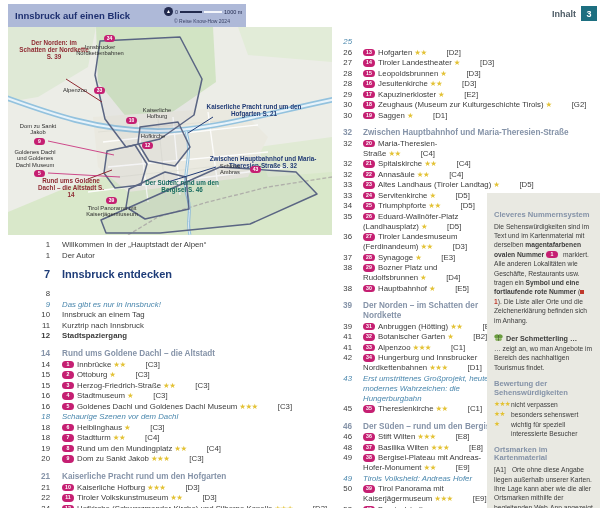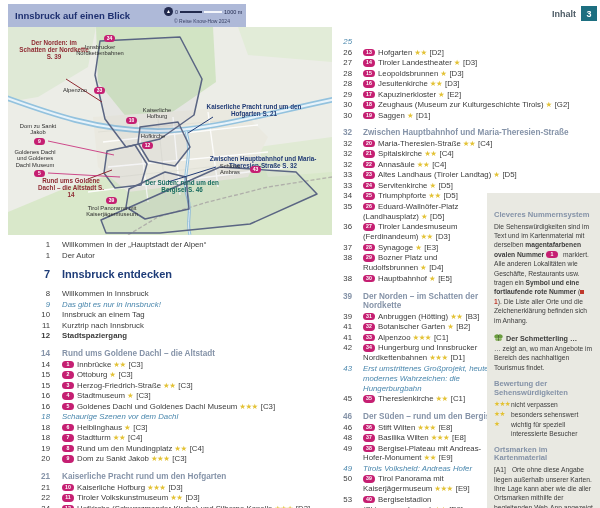--- a/index.html
+++ b/index.html
@@ -48,21 +48,21 @@
   .txt{flex:1;}
   .trow.wide .txt{white-space:nowrap;}
   .trow.italic{color:#4a87ad;font-style:italic;}
   .trow.section{color:#8593a8;font-weight:bold;font-size:8.2px;}
   .trow.chapter{color:#1e3c78;font-weight:bold;font-size:11px;line-height:13px;}
   .trow.bold{font-weight:bold;}
   .nbadge{display:inline-block;background:#c51f72;color:#fff;border-radius:4.5px;font-size:5.2px;
           font-weight:bold;padding:0 2px;min-width:8px;height:7.5px;line-height:7.5px;text-align:center;
           margin-right:3px;position:relative;top:-1px;}
   .stars{color:#e3c235;letter-spacing:-.5px;margin-left:2px;font-size:7.4px;}
-  .grid{margin-left:3px;}
+  .grid{margin-left:20px;}
 
   
   .sidebar{position:absolute;left:487px;top:193px;width:113px;background:#e9e9e2;
            padding:6px 7px 8px;box-sizing:border-box;}
   .sb-h{color:#8593a8;font-weight:bold;font-size:7.6px;margin:8px 0 2px;line-height:1.15;}
   .sb-h.first{margin-top:12px;}
   .sb-p{font-size:6.7px;line-height:1.4;}
   .sb-p b{font-weight:bold;}
   .sb-h2{font-weight:bold;font-size:7.2px;margin:9px 0 1px;display:flex;align-items:center;gap:3px;}
   .red-marker{display:inline-block;width:4px;height:4px;background:#c0392b;margin-right:1px;}
@@ -178,21 +178,20 @@
       <div class="trow item">
         <span class="pg">1</span>
         <span class="txt">Der Autor</span>
       </div>
       <div class="trow chapter gap">
         <span class="pg">7</span>
         <span class="txt">Innsbruck entdecken</span>
       </div>
       <div class="trow item gap">
         <span class="pg">8</span>
-        <span class="txt">Willkommen in Innsbruck</span>
       </div>
       <div class="trow italic">
         <span class="pg">9</span>
         <span class="txt">Das gibt es nur in Innsbruck!</span>
       </div>
       <div class="trow item">
         <span class="pg">10</span>
         <span class="txt">Innsbruck an einem Tag</span>
       </div>
       <div class="trow item">

